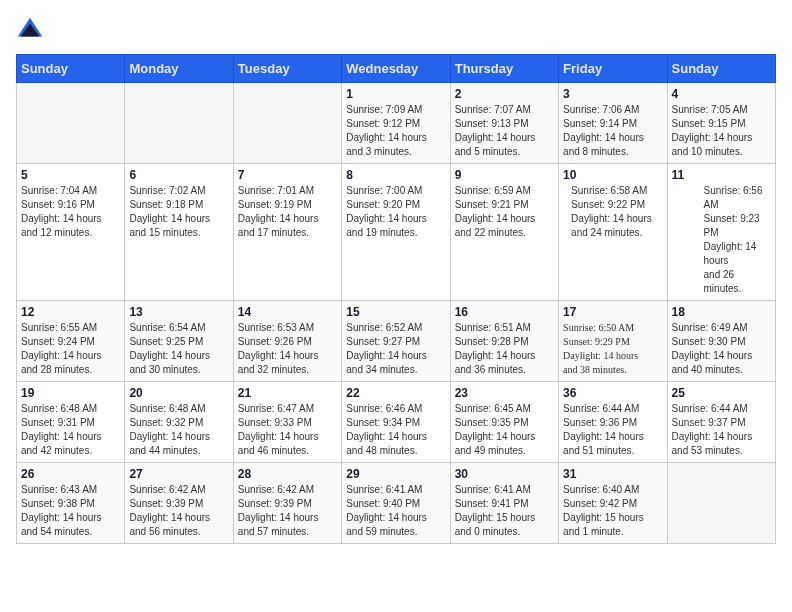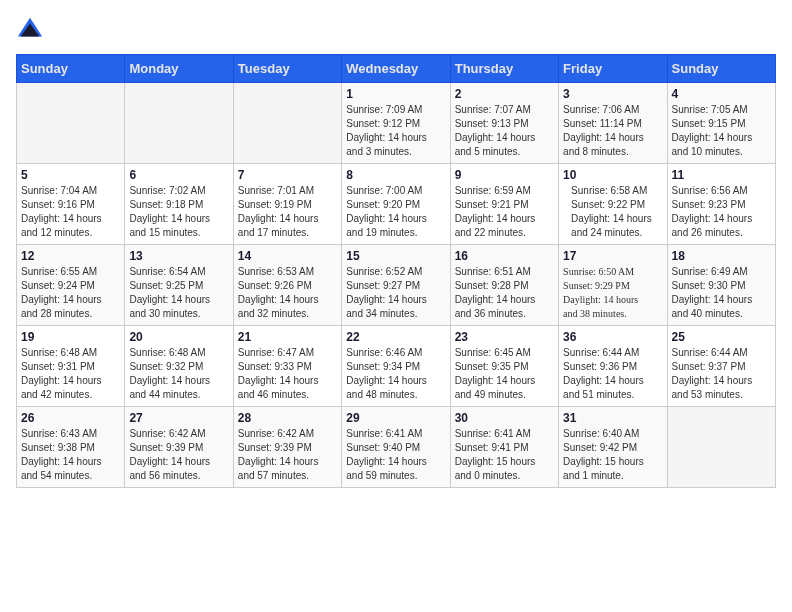--- a/index.html
+++ b/index.html
@@ -141,21 +141,21 @@
         <td>
           <div class="day-num">2</div>
           <div class="day-info" style="white-space: pre-line;">Sunrise: 7:07 AM
 Sunset: 9:13 PM
 Daylight: 14 hours
 and 5 minutes.</div>
         </td>
         <td>
           <div class="day-num">3</div>
           <div class="day-info" style="white-space: pre-line;">Sunrise: 7:06 AM
-Sunset: 11:14 PM
+Sunset: 9:14 PM
 Daylight: 14 hours
 and 8 minutes.</div>
         </td>
         <td>
           <div class="day-num">4</div>
           <div class="day-info" style="white-space: pre-line;">Sunrise: 7:05 AM
 Sunset: 9:15 PM
 Daylight: 14 hours
 and 10 minutes.</div>
         </td>
@@ -198,21 +198,21 @@
         </td>
         <td>
           <div class="day-num">10</div>
           <div class="day-info" style="white-space: pre-line; margin-left: 8px;">Sunrise: 6:58 AM
 Sunset: 9:22 PM
 Daylight: 14 hours
 and 24 minutes.</div>
         </td>
         <td>
           <div class="day-num">11</div>
-          <div class="day-info" style="white-space: pre-line;">Sunrise: 6:56 AM
+          <div class="day-info" style="white-space: pre-line; margin-left: 32px;">Sunrise: 6:56 AM
 Sunset: 9:23 PM
 Daylight: 14 hours
 and 26 minutes.</div>
         </td>
       </tr>
       <tr>
         <td>
           <div class="day-num">12</div>
           <div class="day-info" style="white-space: pre-line;">Sunrise: 6:55 AM
 Sunset: 9:24 PM

